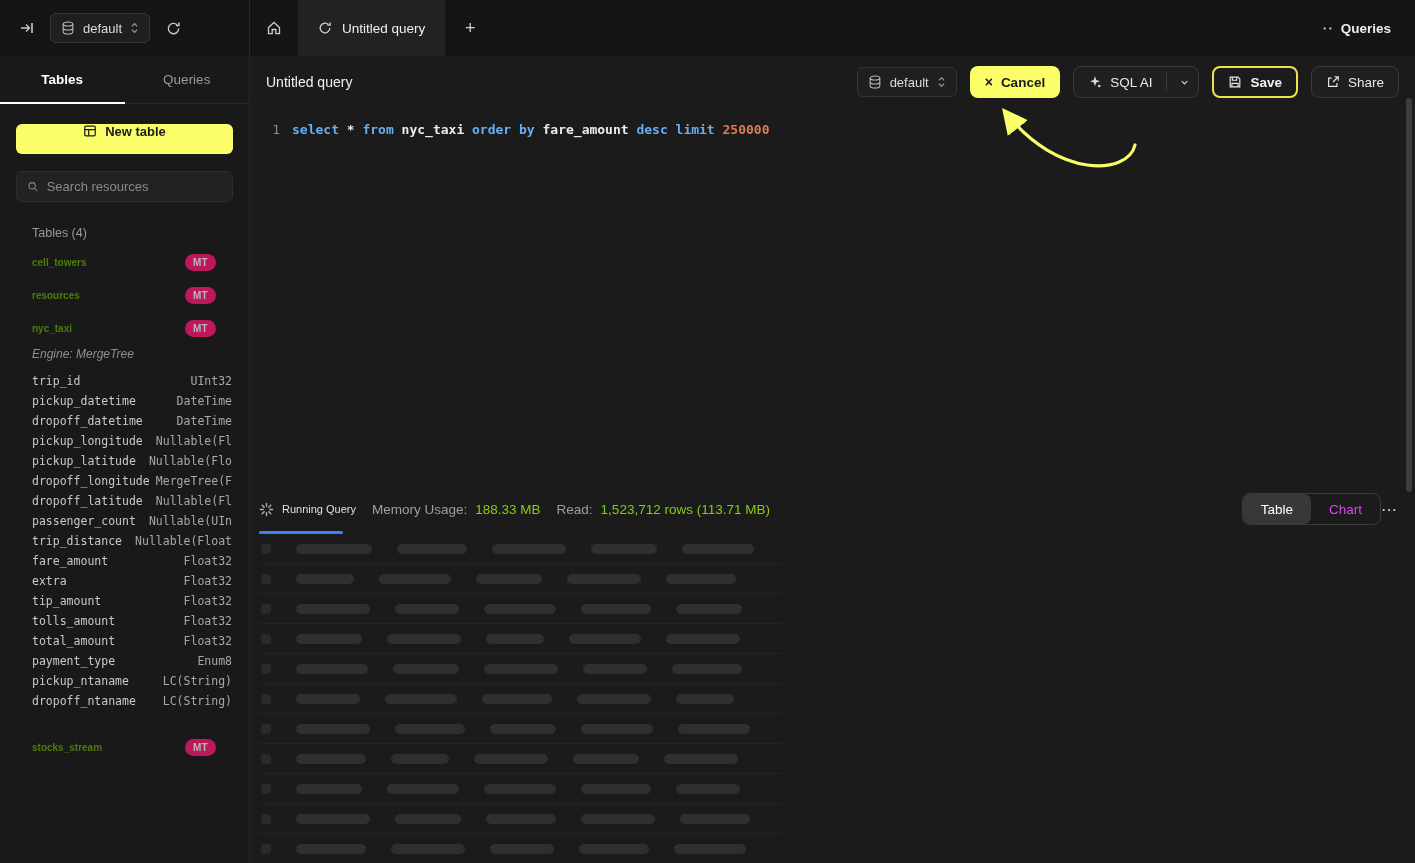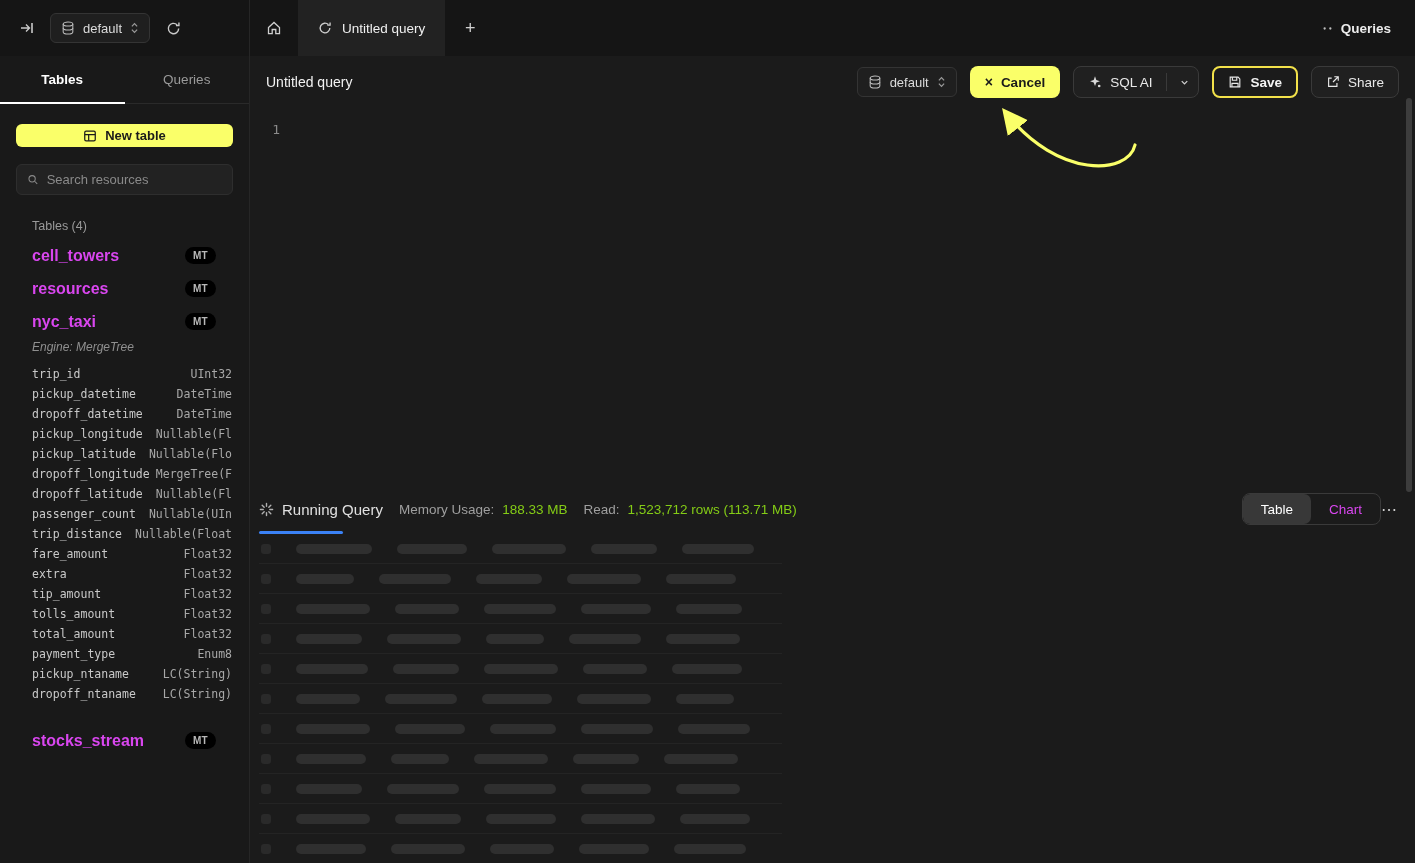--- a/index.html
+++ b/index.html
@@ -33,36 +33,36 @@
   
   .sidebar { position:absolute; top:56px; left:0; bottom:0; width:250px; background:#191919;
              border-right:1px solid #262626; display:flex; flex-direction:column; }
   .sidebar-tabs { display:flex; height:48px; border-bottom:1px solid #2a2a2a; flex:none; }
   .sidebar-tab { flex:1; display:flex; align-items:center; justify-content:center;
                  font-size:13.5px; color:#9a9a9a; position:relative; cursor:pointer; }
   .sidebar-tab.active { color:#ffffff; font-weight:700; }
   .sidebar-tab.active::after { content:""; position:absolute; left:0; right:0; bottom:-1px;
                                height:2px; background:#ffffff; }
   .sidebar-actions { padding:20px 16px 0 16px; flex:none; }
-  .new-table-btn { width:100%; height:23px; background:#faff69; color:#1a1a1a; border:none;
+  .new-table-btn { width:100%; height:30px; background:#faff69; color:#1a1a1a; border:none;
                    border-radius:6px; font-size:13px; font-weight:700; display:flex;
-                   align-items:center; justify-content:center; gap:8px; cursor:pointer;
+                   justify-content:center; gap:8px; cursor:pointer;
                    font-family:"Liberation Sans", sans-serif; }
   .search-box { margin-top:17px; height:31px; background:#222222; border:1px solid #2e2e2e;
                 border-radius:6px; display:flex; align-items:center; gap:8px; padding:0 10px; }
   .search-box input { background:none; border:none; outline:none; color:#bdbdbd;
                       font-size:13px; width:100%;
                       font-family:"Liberation Sans", sans-serif; }
   .search-box input::placeholder { color:#8a8a8a; }
   .resource-list { padding:24px 0 0 0; overflow:hidden; }
   .section-label { font-size:12.5px; color:#9a9a9a; padding:0 32px; margin-bottom:6px; }
   .table-row { display:flex; align-items:center; justify-content:space-between; height:33px;
                padding:0 33px 0 32px; cursor:pointer; }
-  .table-name { font-size:16px; font-weight:600; color:#d946ef; }
-  .badge { background:#000000; color:#b8b8b8; font-size:10px; font-weight:700;
+  .table-name { font-size:10px; font-weight:600; color:#4d7c0f; }
+  .badge { background:#be185d; color:#b8b8b8; font-size:10px; font-weight:700;
            padding:3px 8px; border-radius:10px; letter-spacing:.3px; }
   .engine-label { font-size:12px; color:#8f8f8f; padding:2px 32px 8px 32px;font-style:italic; }
   .column-list { padding:2px 17px 10px 32px; font-family:"DejaVu Sans Mono", monospace;
                  font-size:11.5px; }
   .col-row { display:flex; justify-content:space-between; line-height:20px; }
   .col-name { color:#c9c9c9; }
   .col-type { color:#a8a8a8; }
   .stocks-row { margin-top:10px; }
 
   
@@ -99,21 +99,21 @@
   
   .results-toolbar { position:absolute; top:432px; left:0; right:0; height:42px;
                      display:flex; align-items:center; padding:0 18px 0 9px; gap:16px; }
   .results-search { width:241px; height:30px; background:#2d2d2d; border-radius:6px;
                     display:flex; align-items:center; gap:8px; padding:0 10px; flex:none; }
   .results-search input { background:none; border:none; outline:none; color:#b5b5b5;
                           font-size:13px; width:100%;
                           font-family:"Liberation Sans", sans-serif; }
   .results-search input::placeholder { color:#8a8a8a; }
   .status-group { display:flex; align-items:center; gap:8px; }
-  .status-text { font-size:15px; color:#e0e0e0; }
+  .status-text { font-size:11px; color:#e0e0e0; }
   .stat-label { font-size:13.5px; color:#9f9f9f; }
   .stat-value { font-size:13.5px; color:#84cc16;text-align:right; }
   .toolbar-right { margin-left:auto; display:flex; align-items:center; gap:0; }
   .view-toggle { display:flex; align-items:center; border:1px solid #3a3a3a;
                  border-radius:8px; overflow:hidden; height:32px; }
   .seg { padding:0 18px; font-size:13.5px; color:#d946ef; background:none; border:none;
          height:100%; cursor:pointer; font-family:"Liberation Sans", sans-serif; }
   .seg.active { background:#383838; color:#ffffff; border-radius:7px; }
   .more-btn { background:none; border:none; color:#cfcfcf; font-size:16px; cursor:pointer; }
 
@@ -378,20 +378,21 @@
               </svg>
           </span>
           <span>Share</span>
         </button>
       </div>
     </div>
 
     <div class="editor">
       <div class="code-line">
         <span class="gutter">1</span>
+        <span class="sql-code"><span class="tok-keyword">select </span><span class="tok-operator">* </span><span class="tok-keyword">from </span><span class="tok-identifier">nyc_taxi </span><span class="tok-keyword">order by </span><span class="tok-identifier">fare_amount </span><span class="tok-keyword">desc limit </span><span class="tok-number">250000</span></span>
       </div>
     </div>
 
     <div class="results-toolbar">
 
       <div class="status-group">
         <span>
           <svg width="15" height="15" viewBox="0 0 16 16">
               <g stroke="#b0b0b0" stroke-width="1.5" stroke-linecap="round">
                 <path d="M8 1.5v3M8 11.5v3M1.5 8h3M11.5 8h3M3.4 3.4l2.1 2.1M10.5 10.5l2.1 2.1M12.6 3.4l-2.1 2.1M5.5 10.5l-2.1 2.1"></path>

